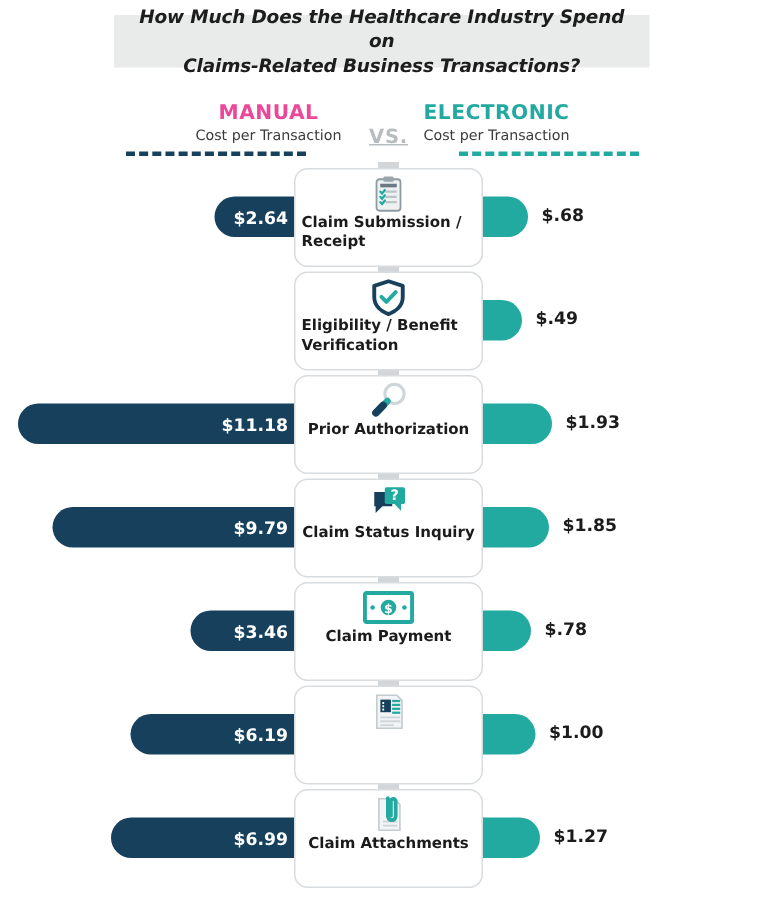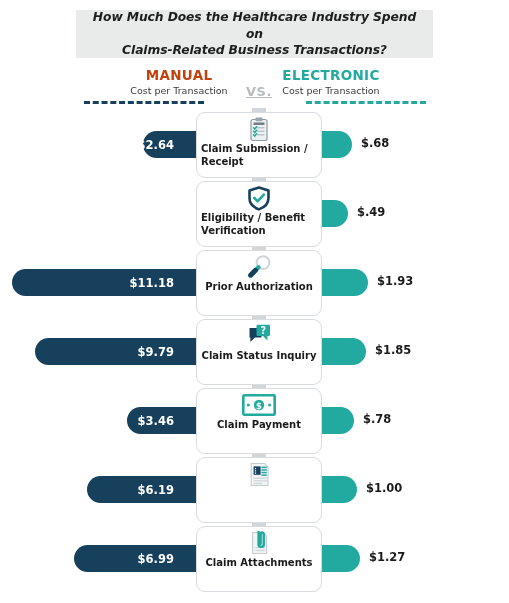--- a/index.html
+++ b/index.html
@@ -20,21 +20,21 @@
     height: 603px;
     background: #ffffff;
   }
 
   
   .title-band {
     position: absolute;
     left: 76px;
     top: 10px;
     width: 357px;
-    height: 48px;
+    height: 35px;
     background: #e9eaea;
     display: flex;
     align-items: center;
     justify-content: flex-start;
     box-sizing: border-box;
     padding: 12px 14px;
   }
   .title-text {
     font-family: "DejaVu Sans", sans-serif;
     font-style: italic;
@@ -56,21 +56,21 @@
   .col-head.manual { left: 104px; }
   .col-head.electronic { left: 256px; text-align: center; }
 
   .col-title {
     font-family: "DejaVu Sans", sans-serif;
     font-weight: bold;
     font-size: 13.5px;
     letter-spacing: 0.3px;
     line-height: 15px;
   }
-  .col-title.navy { color: #c2410c; }
+  .col-title.navy { color: #ec4899; }
   .col-title.teal { color: #22aaa0; }
   .col-sub {
     font-family: "DejaVu Sans", sans-serif;
     font-size: 9.5px;
     color: #3b3b3b;
     line-height: 13px;
     margin-top: 1px;
   }
 
   .vs-label {
@@ -165,21 +165,21 @@
   .bar.electronic {
     background: #22aaa0;
     border-radius: 0 14px 14px 0;
     left: 322px;
   }
   .bar-value-in {
     font-family: "DejaVu Sans", sans-serif;
     font-weight: bold;
     font-size: 11.5px;
     color: #ffffff;
-    padding-right: 22px;
+    padding-right: 4px;
     white-space: nowrap;
   }
   .bar-value-out {
     position: absolute;
     top: 24px;
     font-family: "DejaVu Sans", sans-serif;
     font-weight: bold;
     font-size: 11.5px;
     color: #1b1b1b;
     white-space: nowrap;

